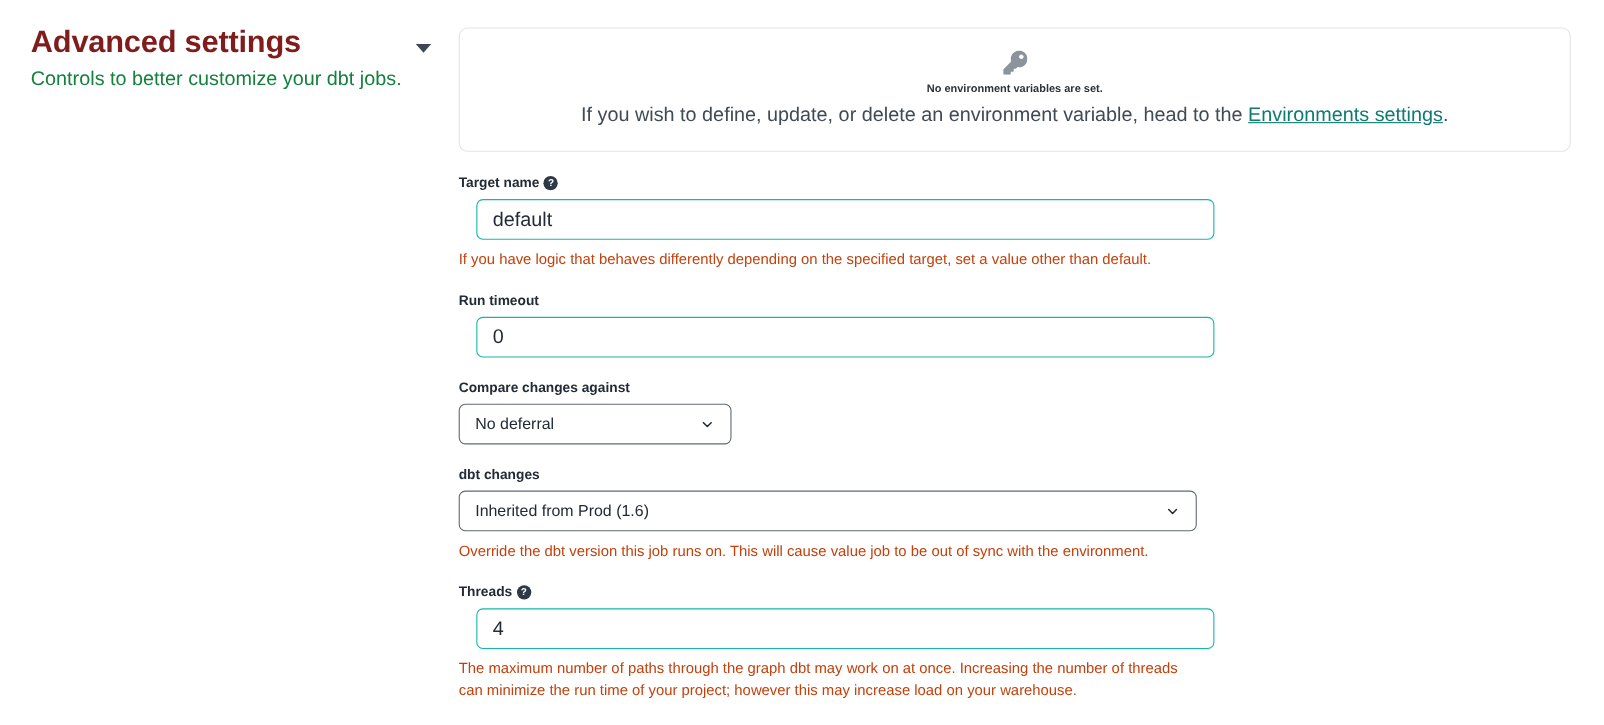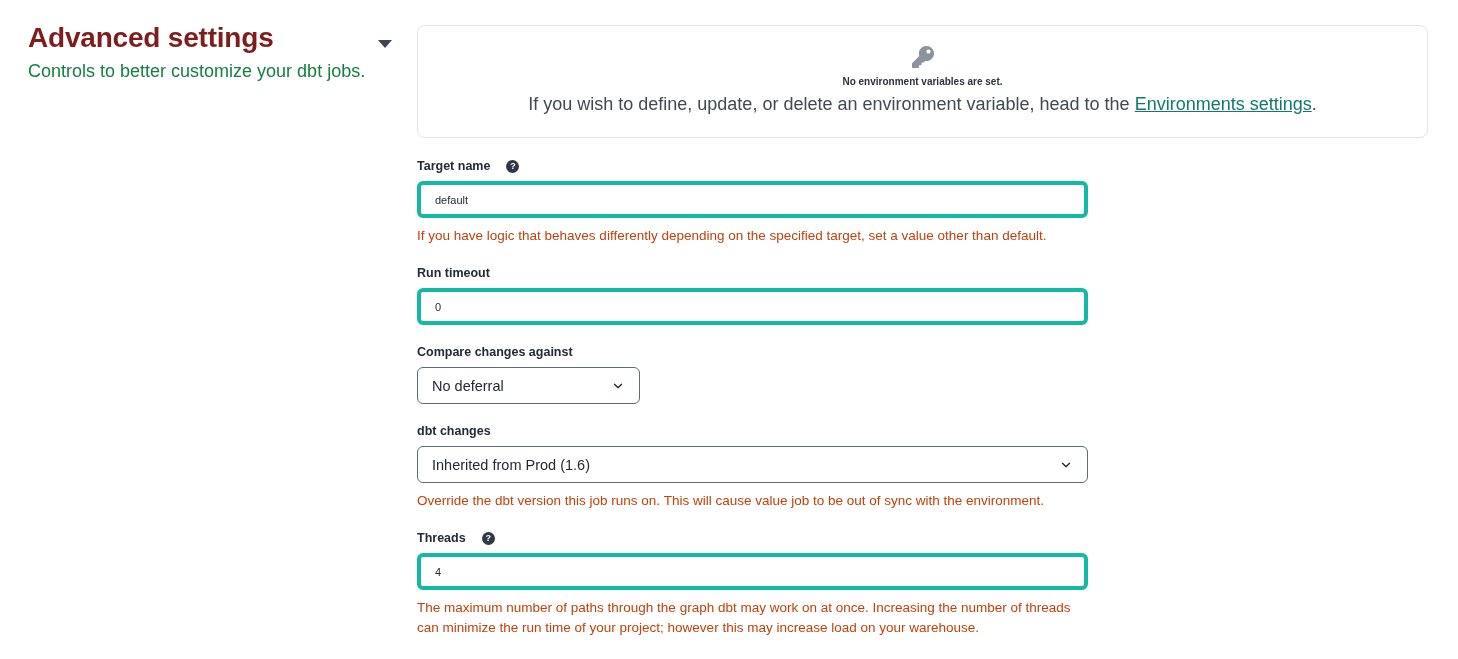--- a/index.html
+++ b/index.html
@@ -68,21 +68,21 @@
     color: #0e7a70;
     text-decoration: underline;
     cursor: pointer;
   }
   
   .form { width: 671px; }
   .field { margin-bottom: 20px; }
   .label-row {
     display: flex;
     align-items: center;
-    gap: 16px;
+    gap: 4px;
     margin-bottom: 8px;
   }
   .field-label {
     font-size: 12.5px;
     font-weight: 700;
     color: #232b36;
   }
   .help-icon {
     width: 13px; height: 13px;
     border-radius: 50%;
@@ -92,43 +92,44 @@
     font-weight: 700;
     display: inline-flex;
     align-items: center;
     justify-content: center;
     line-height: 1;
     cursor: pointer;
   }
   .text-input {
     width: 100%;
     height: 37px;
-    border: 4px solid #14b8a6;
+    border: 1px solid #14b8a6;
     border-radius: 6px;
     padding: 0 14px;
-    font-size: 11px;
+    font-size: 18px;
     color: #232b36;
     font-family: inherit;
     background: #fff;
     outline: none;
+    margin-left: 16px;
   }
   .select {
     height: 37px;
     border: 1px solid #5f6a77;
     border-radius: 6px;
     padding: 0 14px;
     display: flex;
     align-items: center;
     justify-content: space-between;
     font-size: 14.5px;
     color: #232b36;
     background: #fff;
     cursor: pointer;
   }
-  .select.narrow { width: 223px; }
+  .select.narrow { width: 248px; }
   .select.wide { width: 100%; }
   .helper {
     margin-top: 8px;
     font-size: 13.5px;
     line-height: 20px;
     color: #c2410c;
   }
 </style>
 </head>
 <body>

